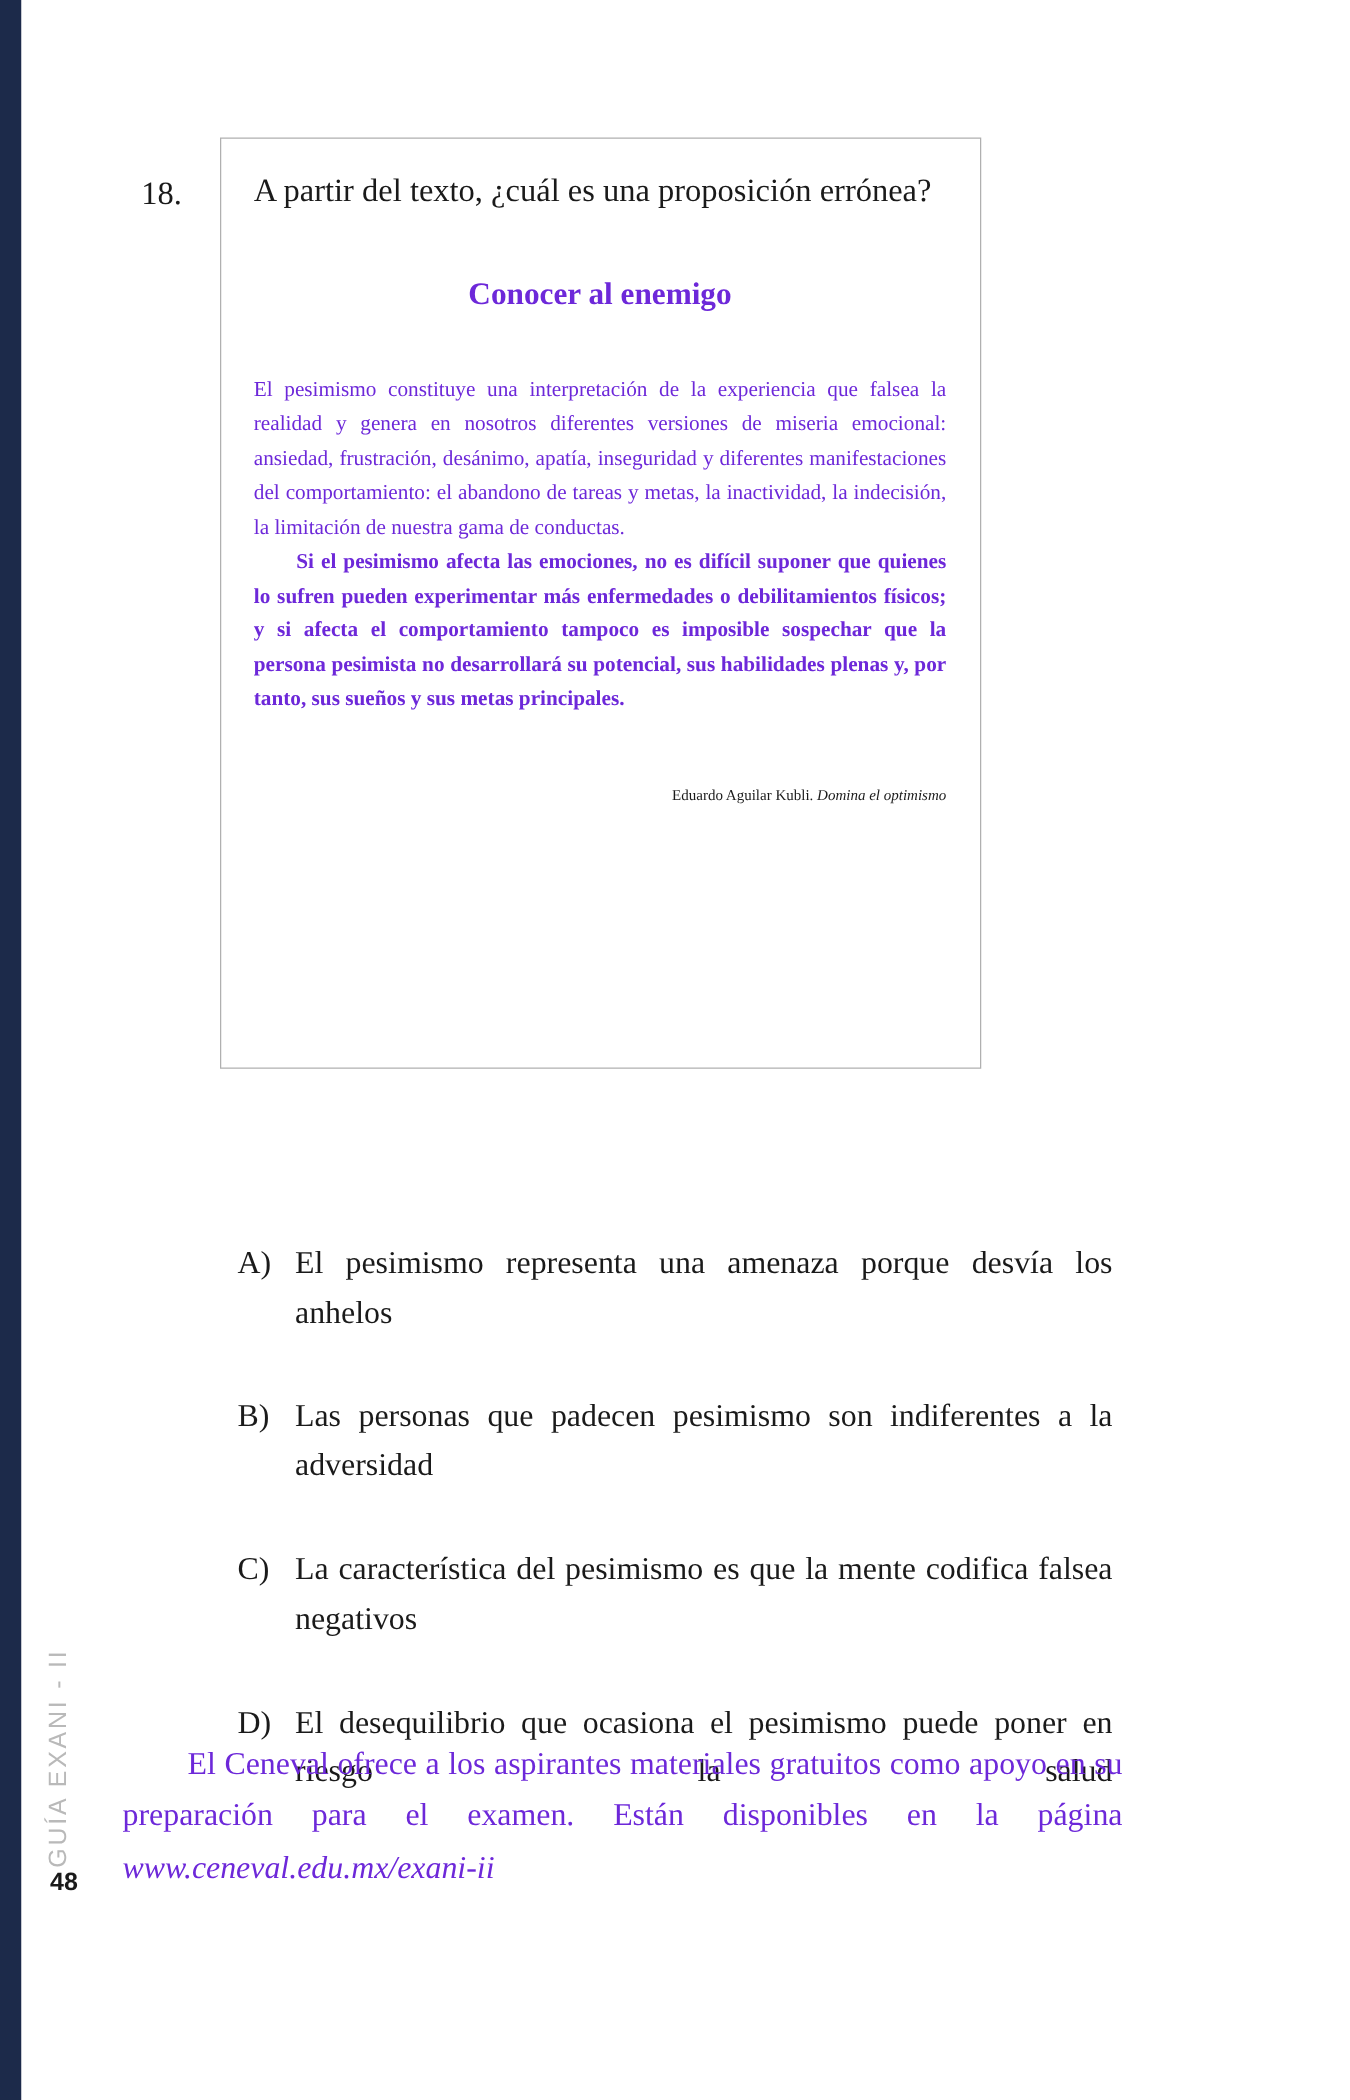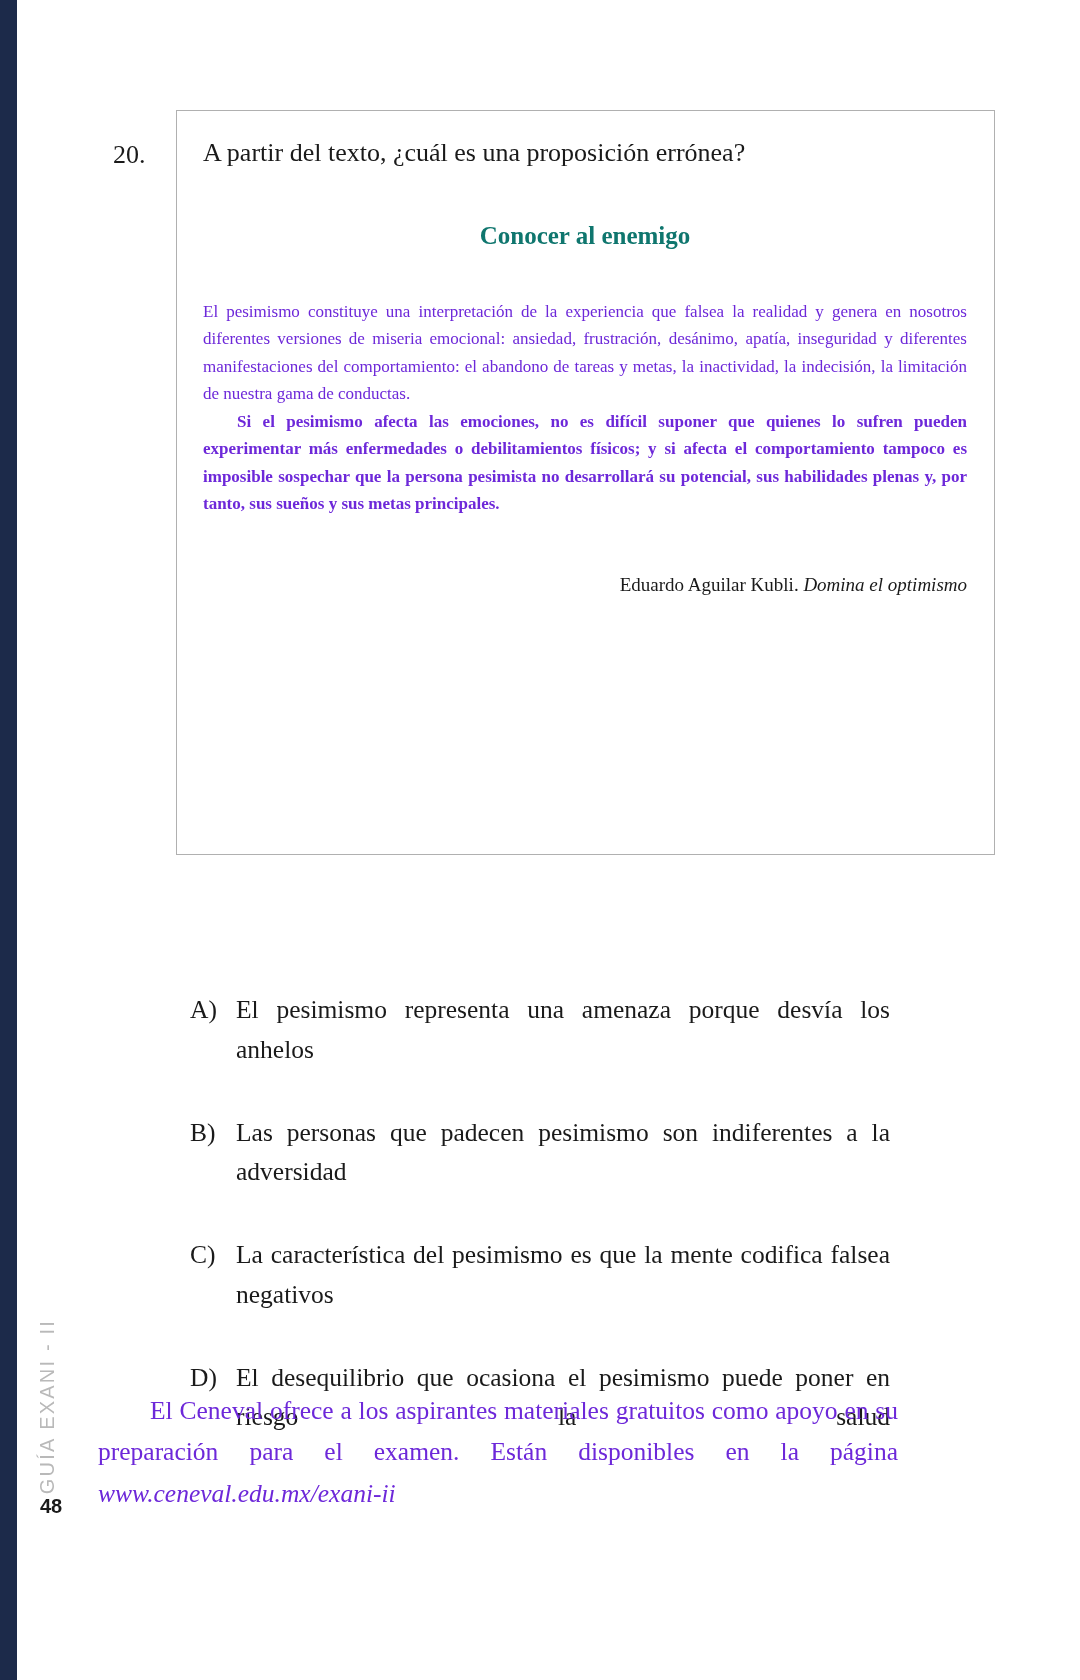--- a/index.html
+++ b/index.html
@@ -65,60 +65,60 @@
     left: 113px;
     top: 30px;
     font-size: 26px;
     color: #1a1a1a;
   }
 
   .passage-box {
     position: absolute;
     left: 176px;
     top: 0;
-    width: 819px;
+    width: 609px;
     min-height: 745px;
     border: 1px solid #b0b0b0;
     box-sizing: border-box;
     padding: 26px 27px 22px 26px;
   }
 
   .q-stem {
     font-size: 26px;
     line-height: 1.25;
     margin: 0 0 0 0;
     color: #1a1a1a;
   }
 
   .passage-title {
     text-align: center;
     font-size: 25px;
     font-weight: bold;
     margin: 52px 0 0 0;
-    color: #0f766e;
+    color: #6d28d9;
   }
 
   .passage-p {
     font-size: 17px;
     line-height: 1.62;
     text-align: justify;
     text-justify: inter-word;
     margin: 48px 0 0 0;
     color: #6d28d9;
     hyphens: manual;
   }
   .passage-p.second {
     margin-top: 0;
     text-indent: 34px;
     font-weight: bold;
   }
 
   .attribution {
     text-align: right;
-    font-size: 19px;
+    font-size: 12px;
     margin: 56px 0 0 0;
     color: #1a1a1a;
   }
   .attribution .work {
     font-style: italic;
   }
 
   
   .options {
     position: absolute;
@@ -170,21 +170,21 @@
 <body>
 
 <div class="edge-bar"></div>
 
 <div class="running-head">GUÍA EXANI - II</div>
 
 <div class="page-number">48</div>
 
 <div class="question-row">
 
-  <div class="q-number">20.</div>
+  <div class="q-number">18.</div>
 
   <div class="passage-box">
 
     <p class="q-stem">A partir del texto, ¿cuál es una proposición errónea?</p>
 
     <p class="passage-title">Conocer al enemigo</p>
 
     <p class="passage-p first">El pesimismo constituye una interpretación de la experiencia que falsea la realidad y genera en nosotros diferentes versiones de miseria emocional: ansiedad, frustración, desánimo, apatía, inseguridad y diferentes manifestaciones del comportamiento: el abandono de tareas y metas, la inactividad, la indecisión, la limitación de nuestra gama de conductas.</p>
 
     <p class="passage-p second">Si el pesimismo afecta las emociones, no es difícil suponer que quienes lo sufren pueden experimentar más enfermedades o debilitamientos físicos; y si afecta el comportamiento tampoco es imposible sospechar que la persona pesimista no desarrollará su potencial, sus habilidades plenas y, por tanto, sus sueños y sus metas principales.</p>

